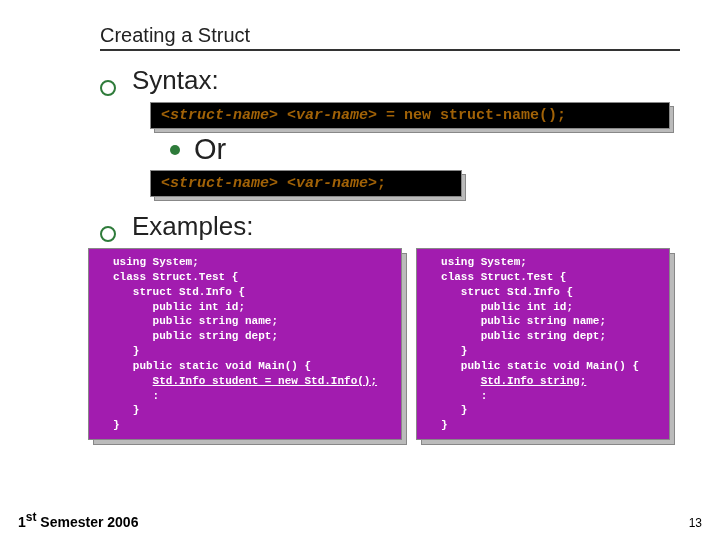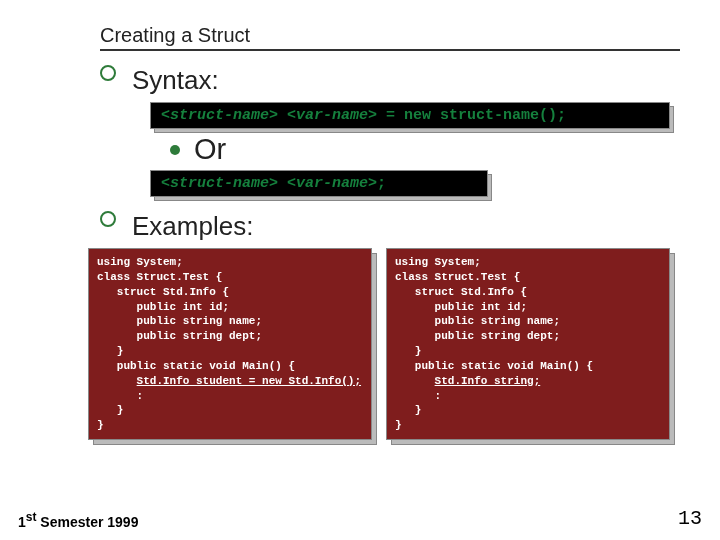--- a/index.html
+++ b/index.html
@@ -18,21 +18,21 @@
     margin-bottom: 2px;
   }
   .title-underline {
     border-bottom: 2px solid #333;
     margin-left: 60px;
     margin-right: 0;
     margin-bottom: 14px;
   }
   .bullet-row {
     display: flex;
-    align-items: flex-start;
+    align-items: flex-end;
     margin-left: 60px;
     margin-bottom: 6px;
   }
   .bullet-ring {
     width: 16px; height: 16px;
     border: 2px solid #2e7b3a;
     border-radius: 50%;
     margin-right: 16px;
     flex-shrink: 0;
   }
@@ -58,34 +58,34 @@
     font-size: 29px;
     color: #222;
   }
   .codebox {
     position: relative;
     margin-left: 110px;
     margin-right: 30px;
     display: inline-block;
   }
   .codebox-wide { width: 520px; }
-  .codebox-narrow { margin-left: 110px; width: 338px; border-radius: 12px; }
+  .codebox-narrow { margin-left: 110px; width: 312px; border-radius: 12px; }
   .codebox-shadow {
     position: absolute;
     top: 4px; left: 4px;
     width: 100%; height: 100%;
     background: #bbb;
     border: 1px solid #888;
     z-index: 0;
   }
   .codebox-front {
     position: relative;
     background: #000;
     border: 1px solid #888;
-    color: #15803d;
+    color: #a16207;
     font-family: "Courier New", monospace;
     font-weight: bold;
     padding: 4px 10px;
     z-index: 1;
     font-size: 15px;
     white-space: pre;
   }
   .i { font-style: italic; }
   .examples-row {
     display: flex;
@@ -101,44 +101,44 @@
   .example-shadow {
     position: absolute;
     top: 5px; left: 5px;
     width: 100%; height: 100%;
     background: #bbb;
     border: 1px solid #888;
     z-index: 0;
   }
   .example-front {
     position: relative;
-    background: #7f1d1d;
+    background: #a21caf;
     border: 1px solid #888;
     color: #fff;
     font-family: "Courier New", monospace;
     font-weight: bold;
-    padding: 6px 8px;
+    padding: 6px 24px;
     z-index: 1;
     font-size: 11px;
     line-height: 1.35;
     white-space: pre;
   }
   .u { text-decoration: underline; }
   .footer {
     position: absolute;
     bottom: 10px;
     left: 18px;
     right: 18px;
     display: flex;
     justify-content: space-between;
     align-items: flex-end;
     font-size: 14px;
   }
   .footer .sem sup { font-size: 12px; }
-  .page-num { font-size: 20px; font-family: Liberation Mono, monospace; }
+  .page-num { font-size: 12px; }
 </style>
 </head>
 <body>
 
 
 
 <div class="title">Creating a Struct</div>
 <div class="title-underline"></div>
 
 <div class="bullet-row">
@@ -194,19 +194,19 @@
 <span>   public static void Main() {</span>
 <span>      </span><span class="u">Std.Info string;</span>
 <span>      :</span>
 <span>   }</span>
 <span>}</span></div>
   </div>
 </div>
 
 <div class="footer">
   <div class="sem">
-    <b><span>1</span><sup>st</sup><span> Semester 1999</span></b>
+    <b><span>1</span><sup>st</sup><span> Semester 2006</span></b>
   </div>
   <div class="page-num">13</div>
 </div>
 
 
 
 
 </body></html>

